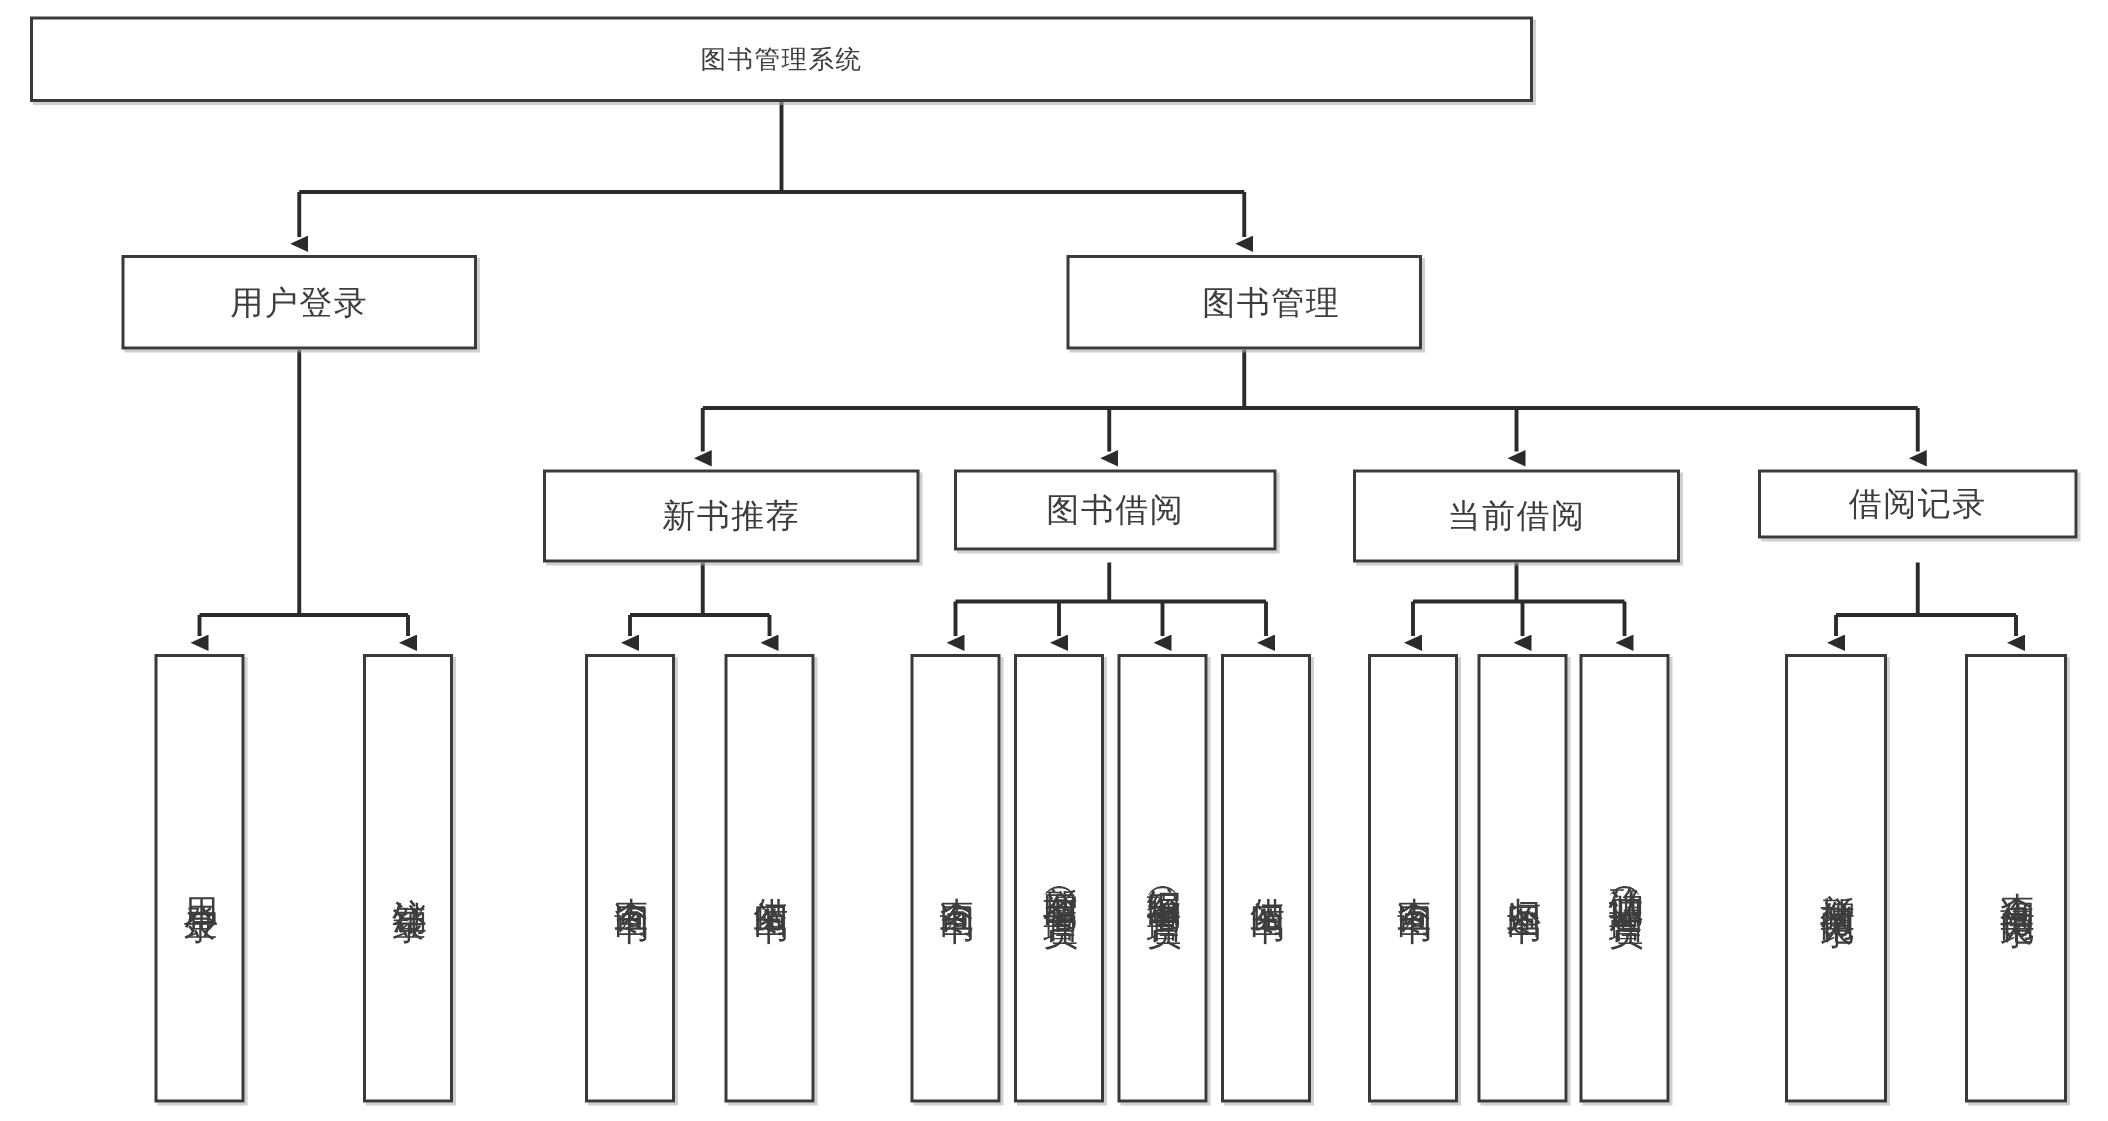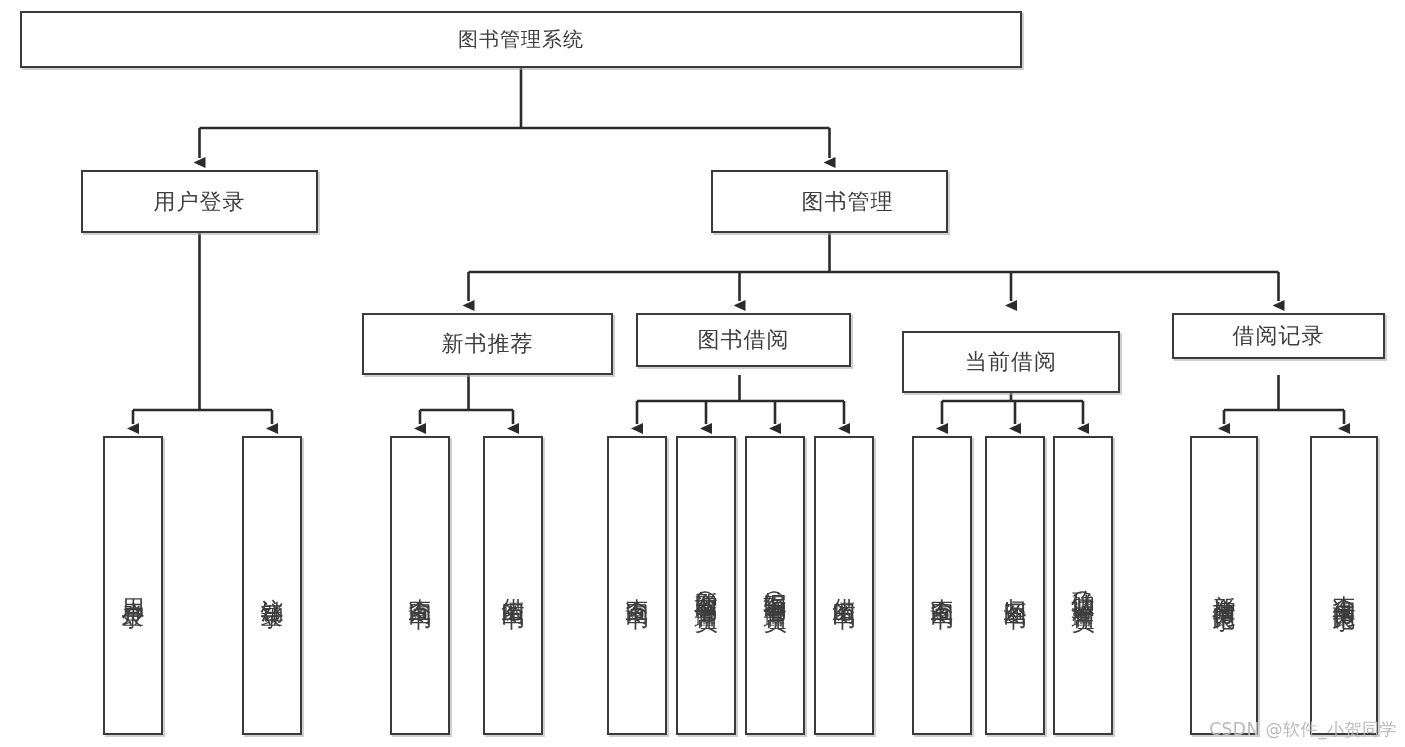--- a/index.html
+++ b/index.html
@@ -6,21 +6,21 @@
   body{width:1405px;height:747px;overflow:hidden;
        font-family:"DejaVu Sans","Liberation Sans",sans-serif;}
   #stage{position:relative;width:1405px;height:747px;background:#fff;}
   svg.edges{position:absolute;left:0;top:0;width:1405px;height:747px;overflow:visible;}
   .node{position:absolute;box-sizing:border-box;background:#ffffff;
         border:2px solid #3a3a3a;
         box-shadow:2px 2px 0 rgba(170,170,170,.55);
         display:flex;align-items:center;justify-content:center;}
   .node .lbl{color:#3d3d3d;white-space:nowrap;letter-spacing:1px;}
   .node.h .lbl{font-size:22px;}
-  .node.root .lbl{font-size:20px;}
+  .node.root .lbl{font-size:17px;}
   .node.v{writing-mode:vertical-rl;text-orientation:upright;}
   .node.v .lbl{writing-mode:vertical-rl;text-orientation:upright;
                font-size:23px;line-height:1.18;letter-spacing:3px;
                white-space:normal;text-align:left;}
   .watermark{position:absolute;right:8px;bottom:6px;color:#b9b9b9;
              font-size:17px;letter-spacing:.5px;white-space:nowrap;
              font-family:"DejaVu Sans","Liberation Sans",sans-serif;}
 </style>
 </head>
 <body>
@@ -79,21 +79,21 @@
       </div>
       <div class="node h" style="left: 711px; top: 170px; width: 237px; height: 63px; padding-left: 36px;">
         <span class="lbl">图书管理</span>
       </div>
       <div class="node h" style="left: 362px; top: 313px; width: 251px; height: 62px;">
         <span class="lbl">新书推荐</span>
       </div>
       <div class="node h" style="left: 636px; top: 313px; width: 215px; height: 54px;">
         <span class="lbl">图书借阅</span>
       </div>
-      <div class="node h" style="left: 902px; top: 313px; width: 218px; height: 62px; margin-top: 18px;">
+      <div class="node h" style="left: 902px; top: 313px; width: 218px; height: 62px;">
         <span class="lbl">当前借阅</span>
       </div>
       <div class="node h" style="left: 1172px; top: 313px; width: 213px; height: 46px;">
         <span class="lbl">借阅记录</span>
       </div>
       <div class="node v" style="left: 103px; top: 436px; width: 60px; height: 299px;">
         <span class="lbl">用户登录</span>
       </div>
       <div class="node v" style="left: 242px; top: 436px; width: 60px; height: 299px;">
         <span class="lbl">注销登录</span>
@@ -126,14 +126,13 @@
         <span class="lbl">确认归还（管理员）</span>
       </div>
       <div class="node v" style="left: 1190px; top: 436px; width: 68px; height: 299px;">
         <span class="lbl">新增借阅记录</span>
       </div>
       <div class="node v" style="left: 1310px; top: 436px; width: 68px; height: 299px;">
         <span class="lbl">查询借阅记录</span>
       </div>
     </div>
 
-  <div class="watermark">CSDN @软件_小贺同学</div>
 </div>
 
 </body></html>

